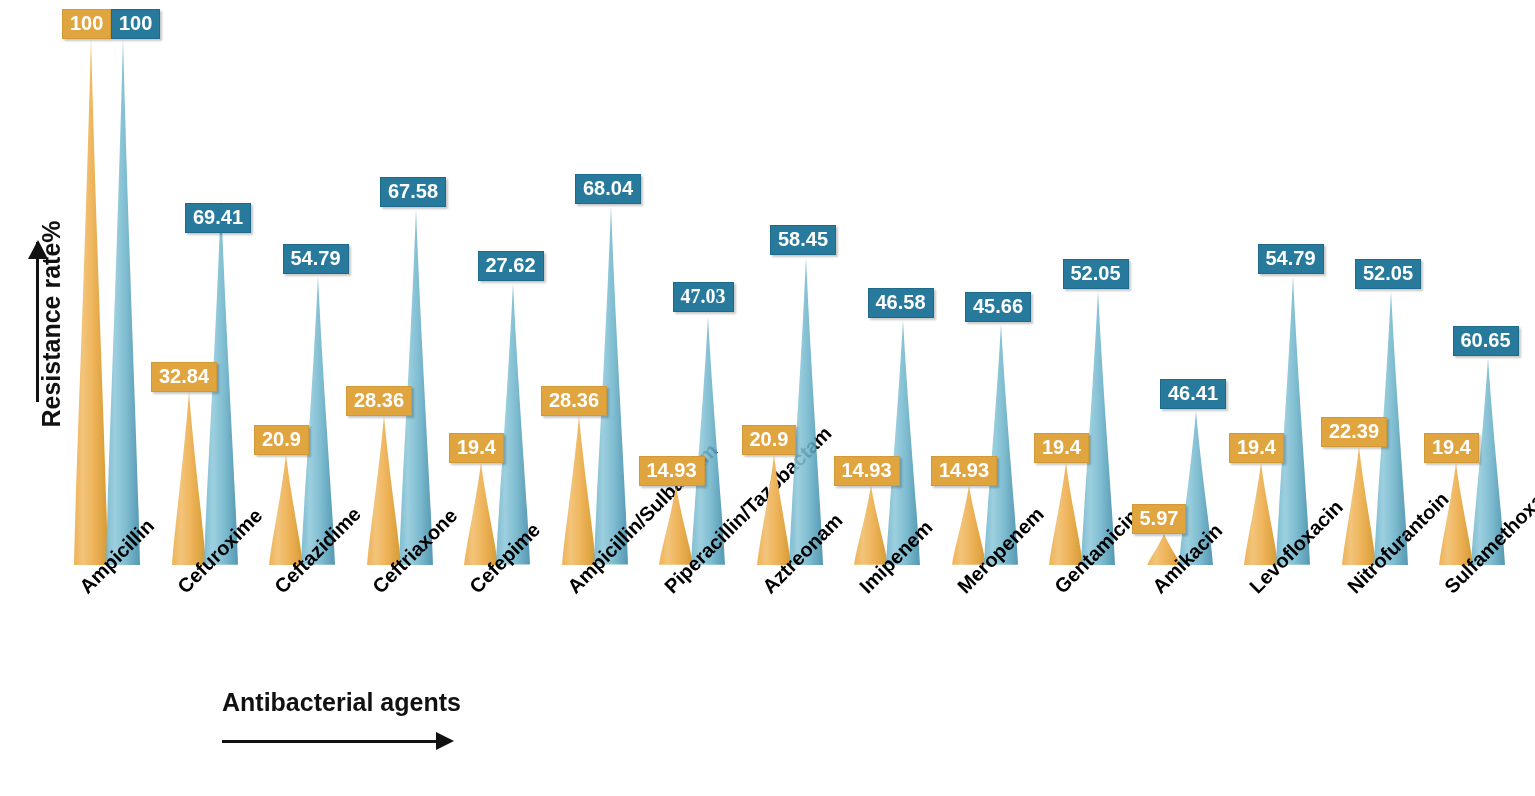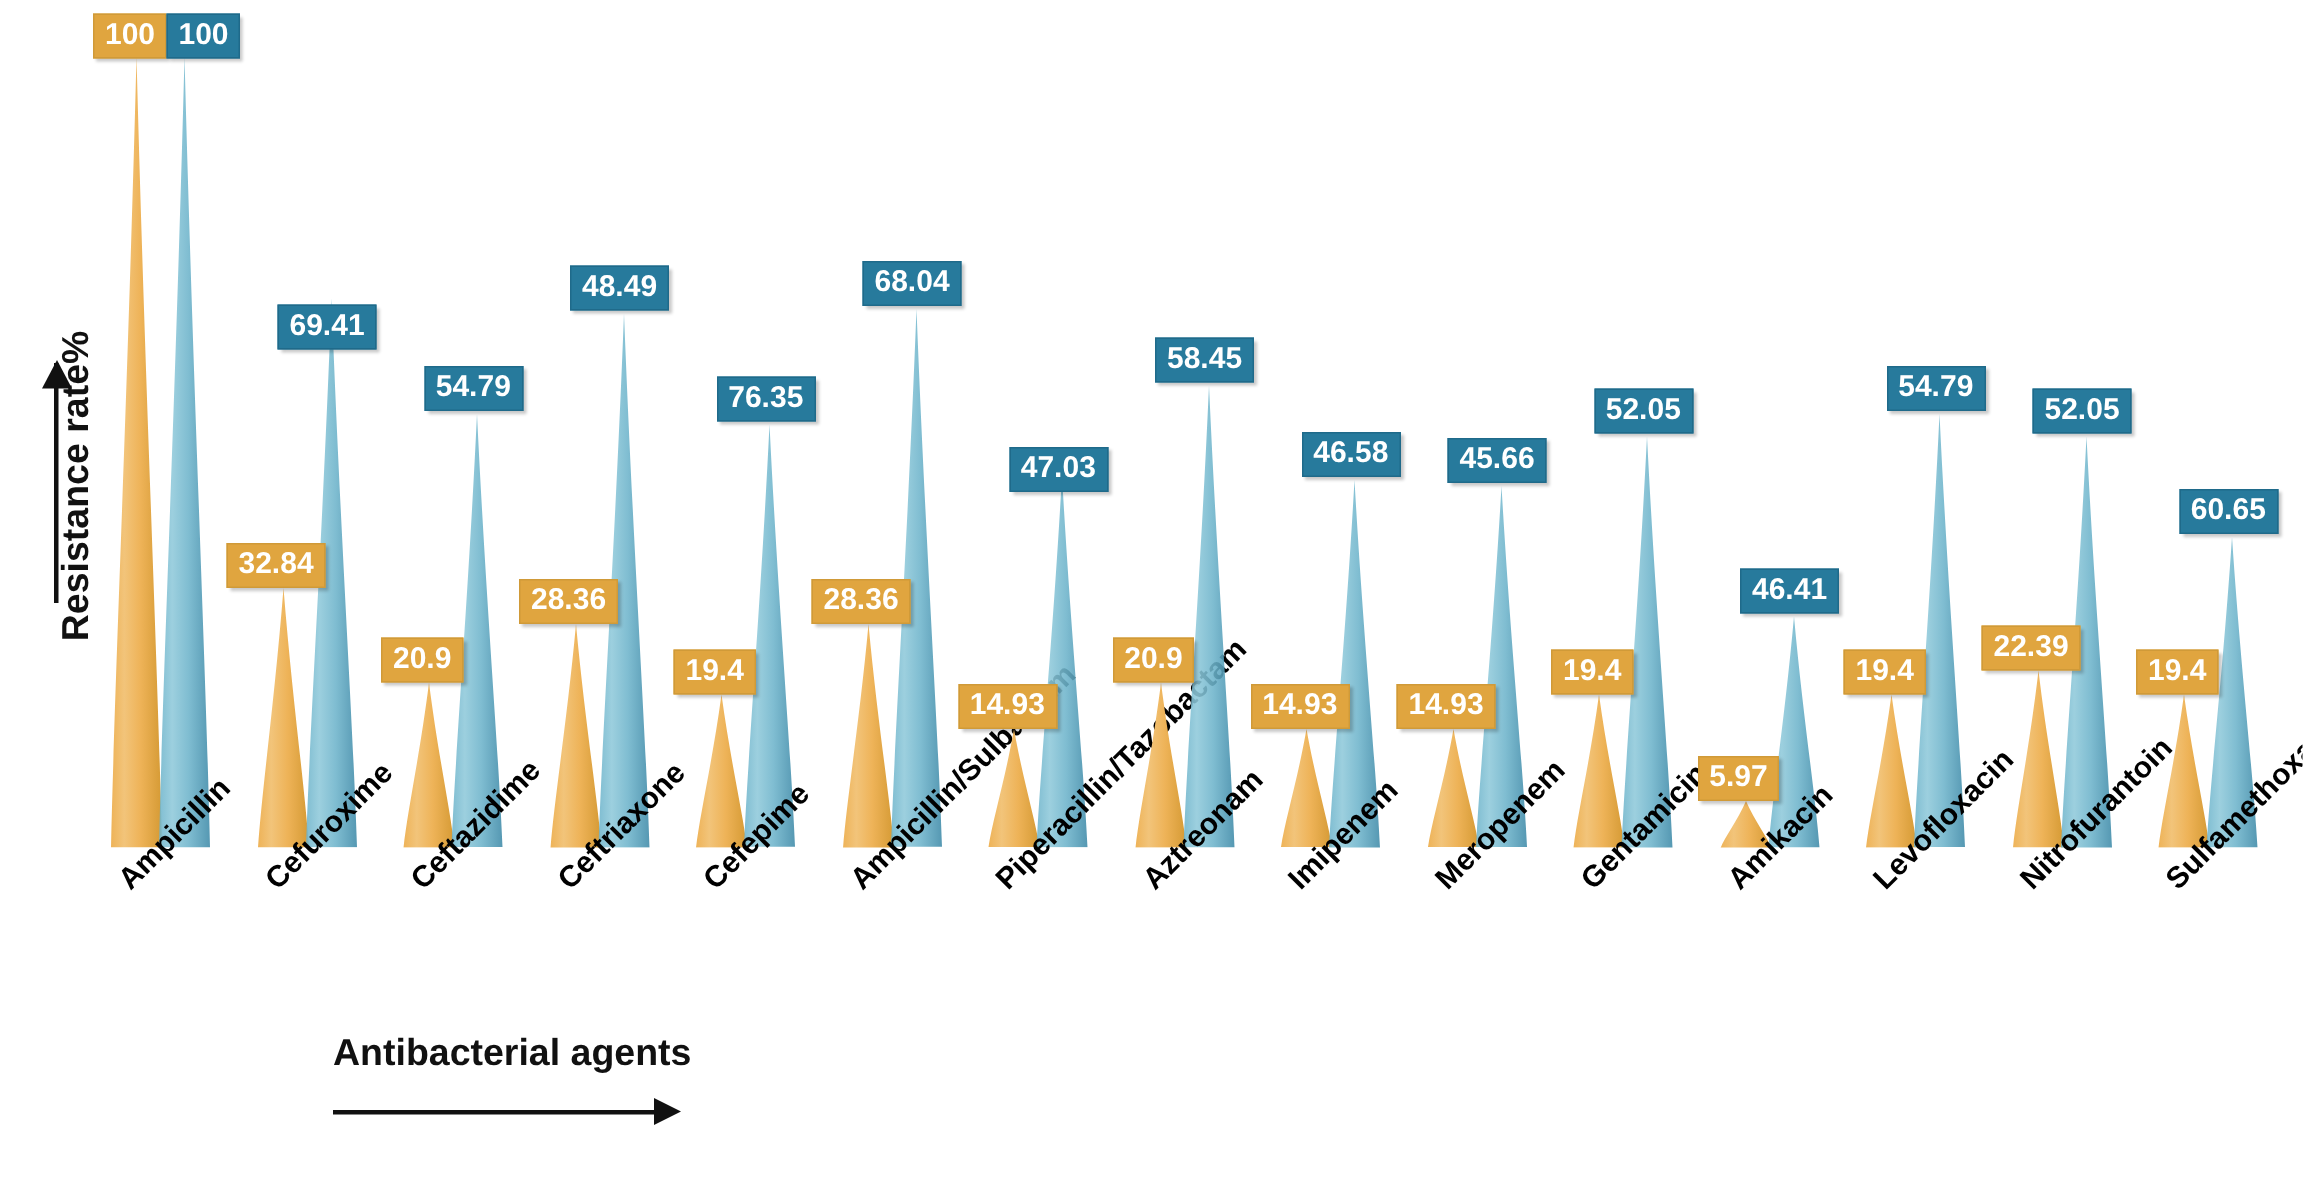--- a/index.html
+++ b/index.html
@@ -182,21 +182,21 @@
               <stop offset="0%" stop-color="#6eb4cb"></stop>
               <stop offset="26%" stop-color="#8fc9da"></stop>
               <stop offset="58%" stop-color="#6eb4cb"></stop>
               <stop offset="100%" stop-color="#3e8aa8"></stop>
             </linearGradient>
           </defs>
           <path d="M 18 0 C 12.24 149.581572, 3.5999999999999996 277.794348, 1 356.1466 L 35 356.1466 C 32.4 277.794348, 23.759999999999998 149.581572, 18 0 Z" fill="url(#g_infection_3)" opacity="0.88"></path>
         </svg>
       </div>
       <div class="dlabel orange" style="left: 346px; top: 385.543px;">28.36</div>
-      <div class="dlabel teal" style="left: 380px; top: 176.853px;">48.49</div>
+      <div class="dlabel teal" style="left: 380px; top: 176.853px;">67.58</div>
       <div class="cat-label" style="left: 367.5px; top: 582px;">Ceftriaxone</div>
       <div class="cone-wrap" style="left: 463px; top: 462.762px; width: 36px; height: 102.238px;">
         <svg width="36" height="102.23799999999999" viewBox="0 0 36 102.23799999999999" preserveAspectRatio="none">
           <defs>
             <linearGradient id="g_colonization_4" x1="0" y1="0" x2="1" y2="0">
               <stop offset="0%" stop-color="#eeb358"></stop>
               <stop offset="26%" stop-color="#f2c47a"></stop>
               <stop offset="58%" stop-color="#eeb358"></stop>
               <stop offset="100%" stop-color="#d59a34"></stop>
             </linearGradient>
@@ -211,21 +211,21 @@
               <stop offset="0%" stop-color="#6eb4cb"></stop>
               <stop offset="26%" stop-color="#8fc9da"></stop>
               <stop offset="58%" stop-color="#6eb4cb"></stop>
               <stop offset="100%" stop-color="#3e8aa8"></stop>
             </linearGradient>
           </defs>
           <path d="M 18 0 C 12.24 118.23982799999999, 3.5999999999999996 219.58825199999998, 1 281.5234 L 35 281.5234 C 32.4 219.58825199999998, 23.759999999999998 118.23982799999999, 18 0 Z" fill="url(#g_infection_4)" opacity="0.88"></path>
         </svg>
       </div>
       <div class="dlabel orange" style="left: 449px; top: 432.762px;">19.4</div>
-      <div class="dlabel teal" style="left: 477.5px; top: 251.477px;">76.35</div>
+      <div class="dlabel teal" style="left: 477.5px; top: 251.477px;">27.62</div>
       <div class="cat-label" style="left: 465px; top: 582px;">Cefepime</div>
       <div class="cone-wrap" style="left: 560.5px; top: 415.543px; width: 36px; height: 149.457px;">
         <svg width="36" height="149.4572" viewBox="0 0 36 149.4572" preserveAspectRatio="none">
           <defs>
             <linearGradient id="g_colonization_5" x1="0" y1="0" x2="1" y2="0">
               <stop offset="0%" stop-color="#eeb358"></stop>
               <stop offset="26%" stop-color="#f2c47a"></stop>
               <stop offset="58%" stop-color="#eeb358"></stop>
               <stop offset="100%" stop-color="#d59a34"></stop>
             </linearGradient>
@@ -269,21 +269,21 @@
               <stop offset="0%" stop-color="#6eb4cb"></stop>
               <stop offset="26%" stop-color="#8fc9da"></stop>
               <stop offset="58%" stop-color="#6eb4cb"></stop>
               <stop offset="100%" stop-color="#3e8aa8"></stop>
             </linearGradient>
           </defs>
           <path d="M 18 0 C 12.24 104.09620199999999, 3.5999999999999996 193.321518, 1 247.8481 L 35 247.8481 C 32.4 193.321518, 23.759999999999998 104.09620199999999, 18 0 Z" fill="url(#g_infection_6)" opacity="0.88"></path>
         </svg>
       </div>
       <div class="dlabel orange" style="left: 638.5px; top: 456.319px;">14.93</div>
-      <div class="dlabel teal" style="left: 672.5px; top: 298px;">47.03</div>
+      <div class="dlabel teal" style="left: 672.5px; top: 282px; font-family: Liberation Serif, serif;">47.03</div>
       <div class="cat-label" style="left: 660px; top: 582px;">Piperacillin/Tazobactam</div>
       <div class="cone-wrap" style="left: 755.5px; top: 454.857px; width: 36px; height: 110.143px;">
         <svg width="36" height="110.143" viewBox="0 0 36 110.143" preserveAspectRatio="none">
           <defs>
             <linearGradient id="g_colonization_7" x1="0" y1="0" x2="1" y2="0">
               <stop offset="0%" stop-color="#eeb358"></stop>
               <stop offset="26%" stop-color="#f2c47a"></stop>
               <stop offset="58%" stop-color="#eeb358"></stop>
               <stop offset="100%" stop-color="#d59a34"></stop>
             </linearGradient>

